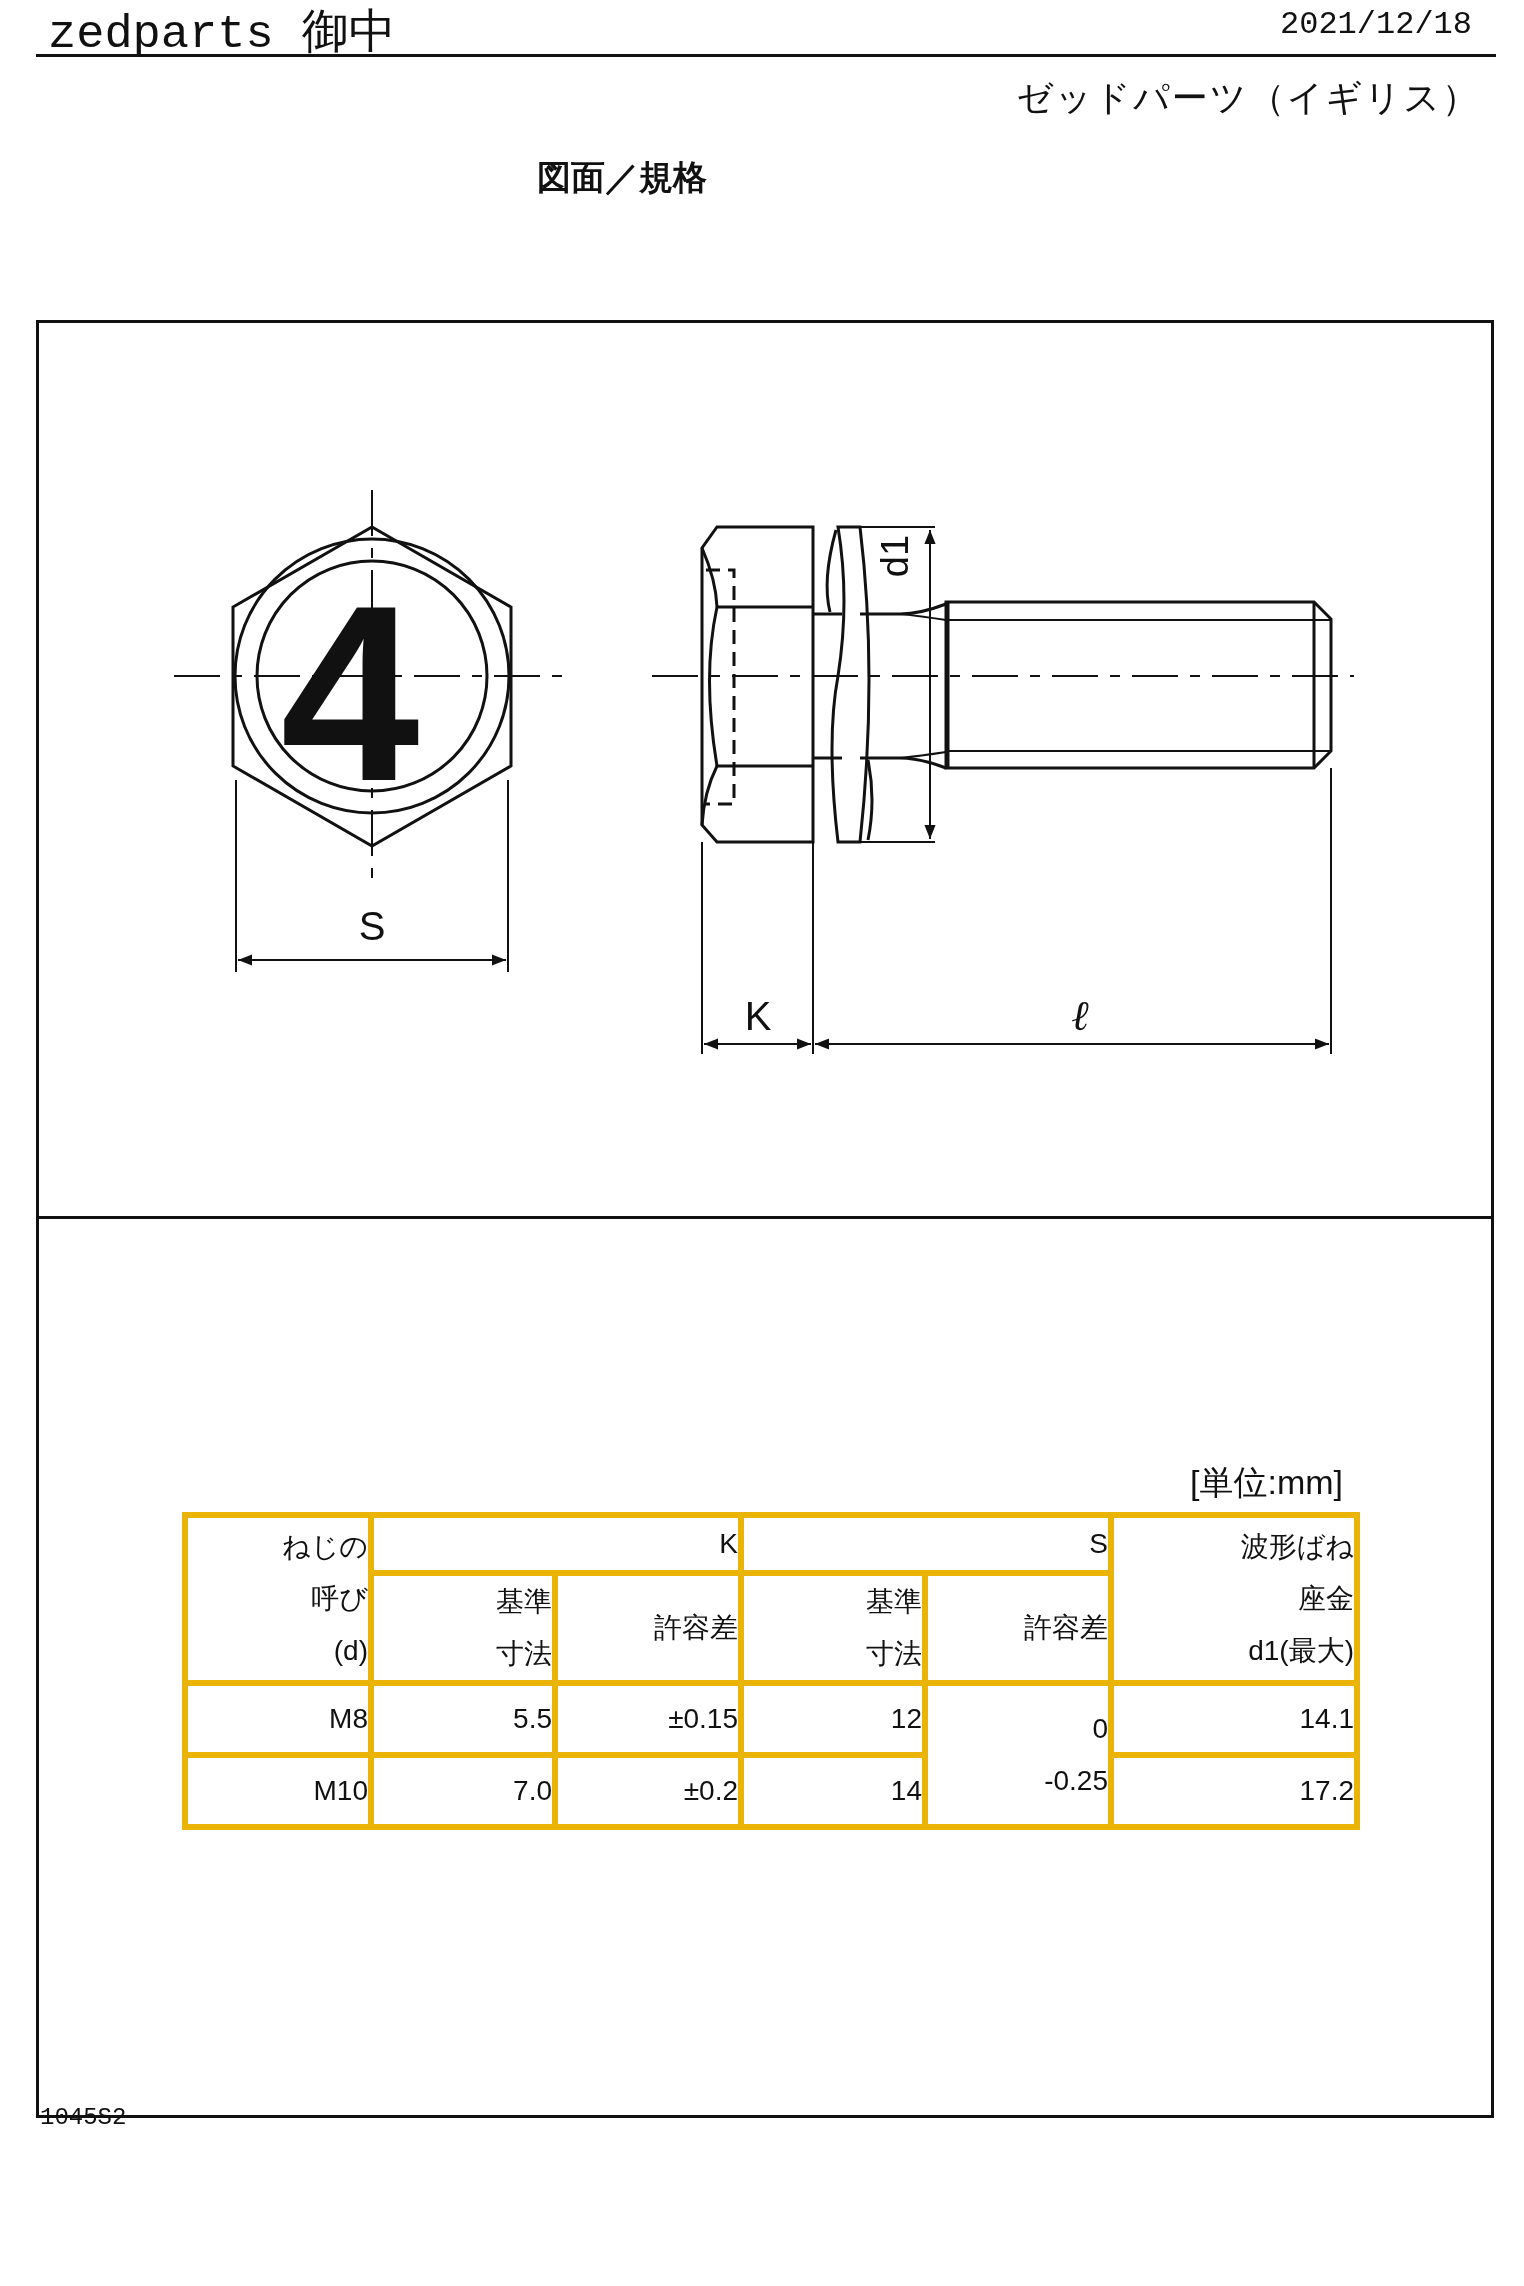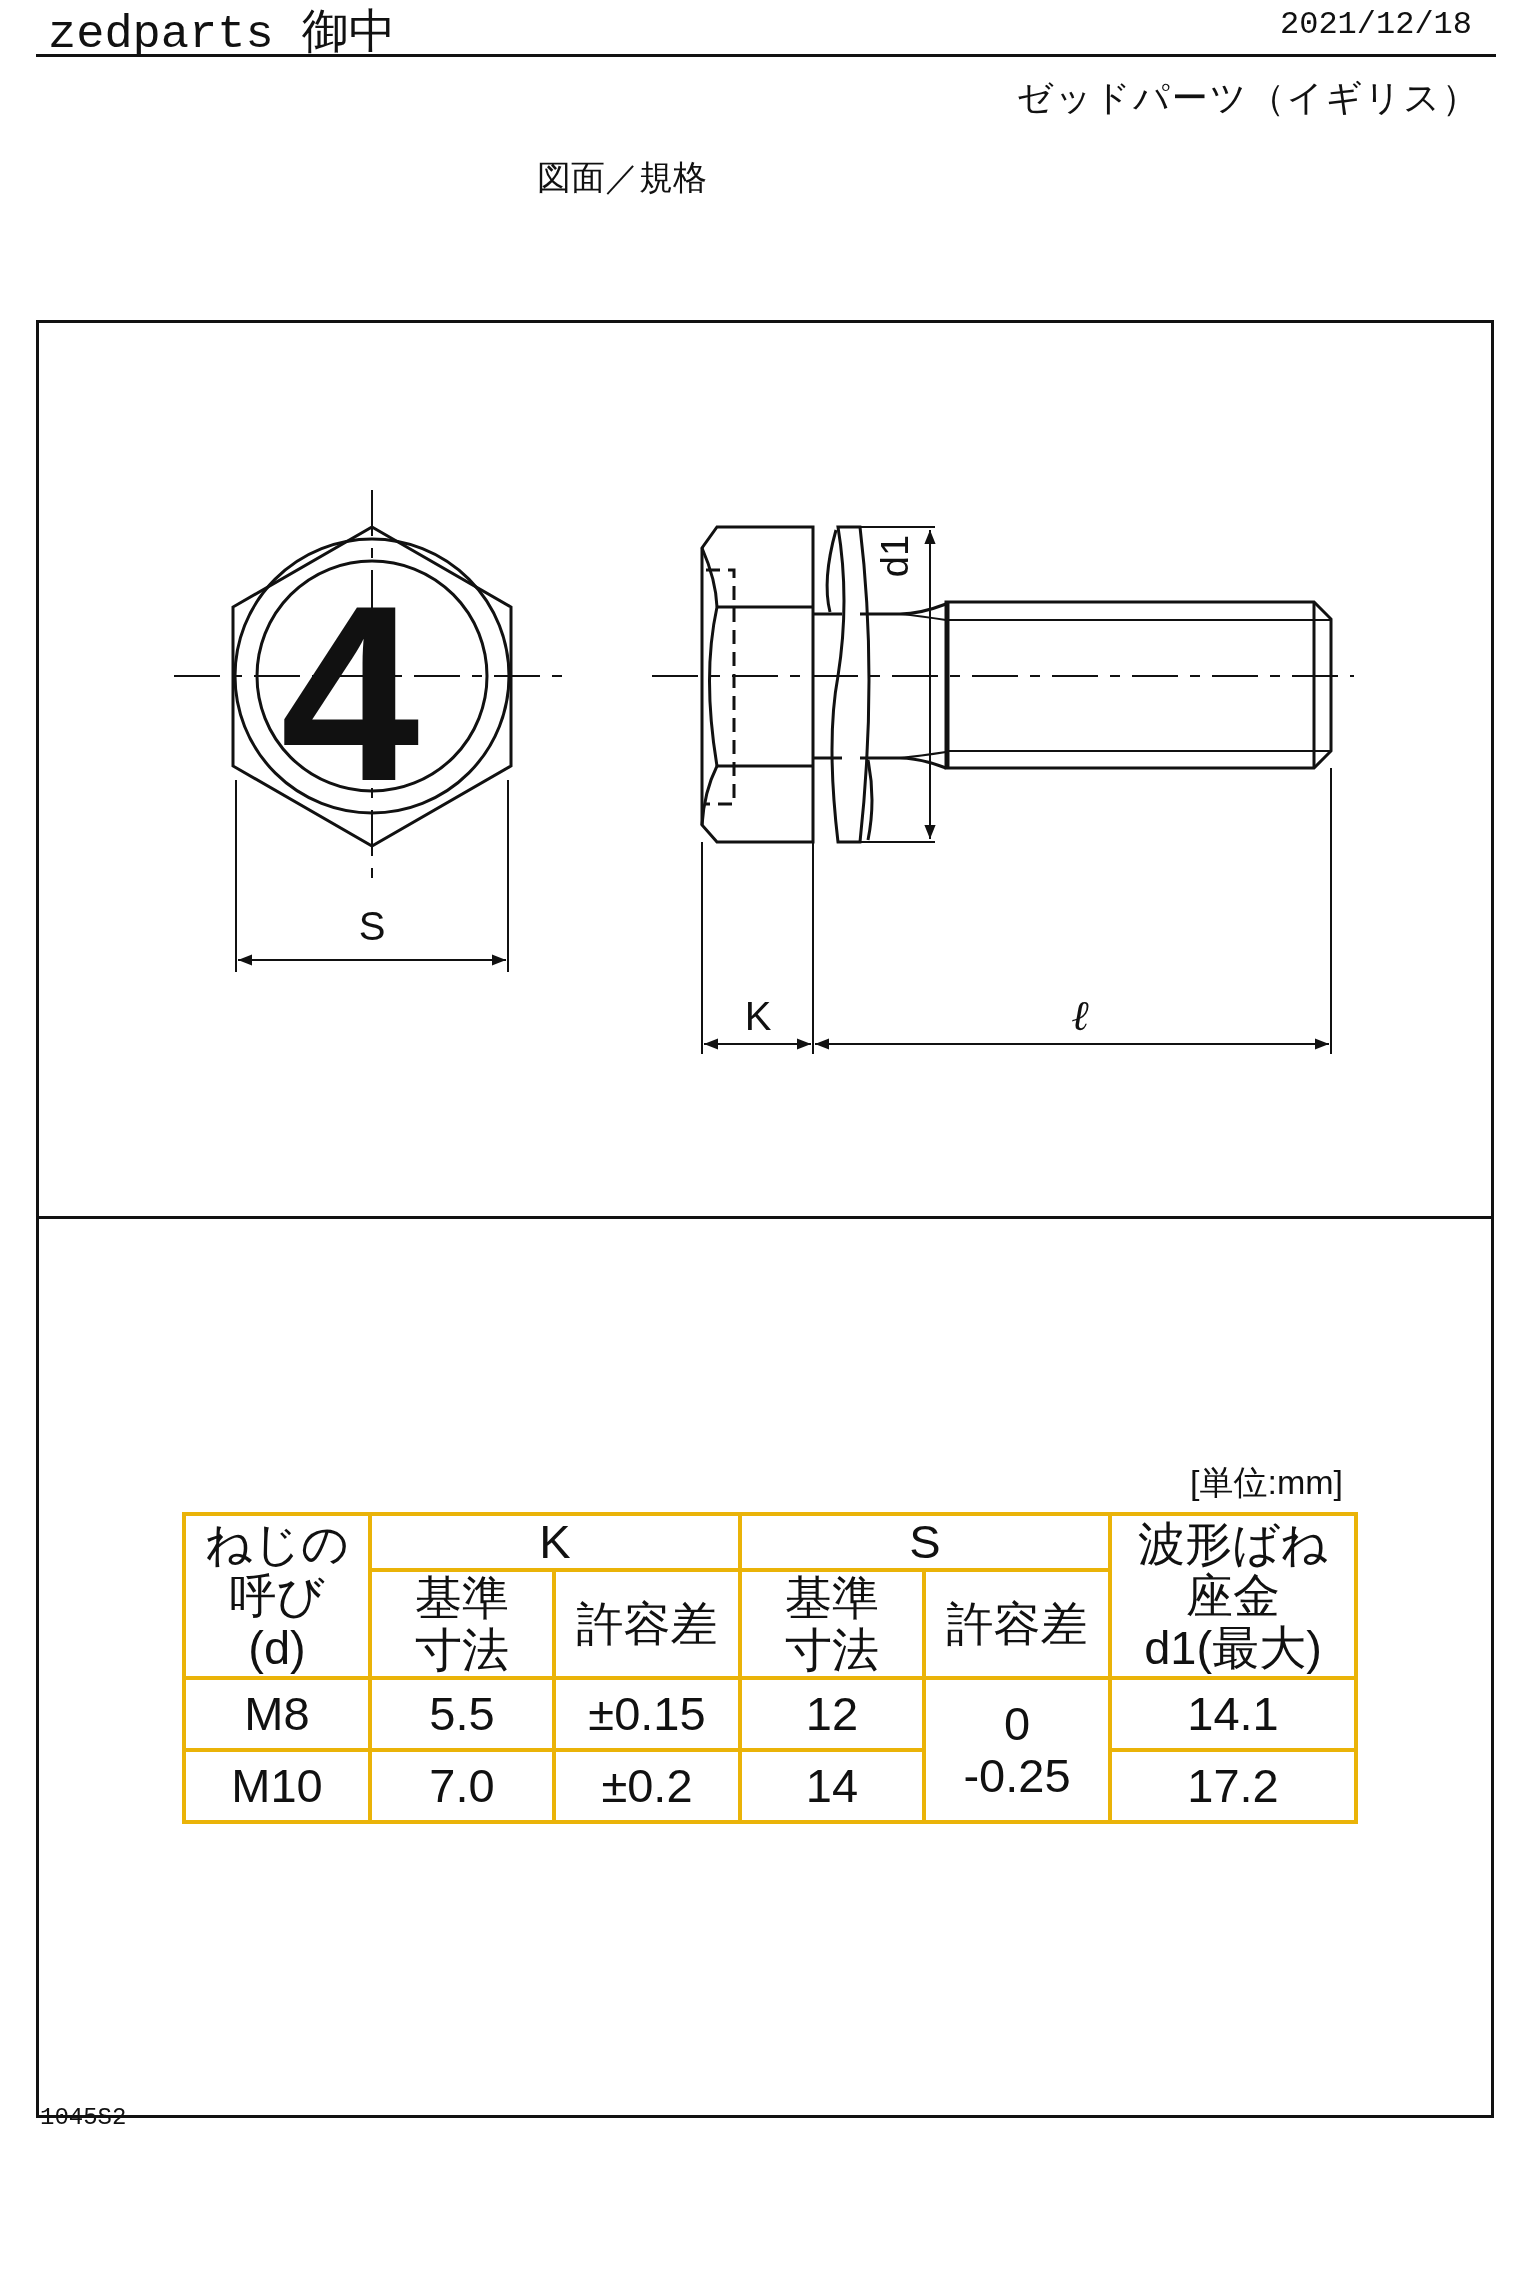--- a/index.html
+++ b/index.html
@@ -4,28 +4,28 @@
 <style>
   html, body { margin:0; padding:0; background:#ffffff; }
   body { width:1524px; height:2286px; position:relative; overflow:hidden;
          font-family:"Liberation Sans", "DejaVu Sans", sans-serif; color:#111; }
   .mono { font-family:"Liberation Mono", "DejaVu Sans Mono", monospace; }
   .abs { position:absolute; }
   #hdr-left { left:48px; top:0px; font-size:47px; letter-spacing:0px; }
   #hdr-date { right:52px; top:6px; font-size:32px; }
   #hdr-rule { left:36px; top:54px; width:1460px; height:3px; background:#111; }
   #vendor { right:44px; top:74px; font-size:36px; letter-spacing:2px; }
-  #doc-title { left:0; width:1244px; top:158px; text-align:center; font-size:34px; line-height:44px; }
+  #doc-title { left:0; width:1244px; top:158px; text-align:center; font-size:34px; line-height:44px;font-weight:bold; }
   #frame { left:36px; top:320px; width:1452px; height:1792px; border:3px solid #111; box-sizing:content-box; }
   #frame-divider { left:36px; top:1216px; width:1458px; height:3px; background:#111; }
   #drawing { left:0; top:0; }
   #unit-label { left:1190px; top:1460px; font-size:34px; }
   #spec-table { left:182px; top:1512px; border-collapse:collapse; border:4px solid #111; }
-  #spec-table td { border:4px solid #eab308; text-align:center; vertical-align:middle;
-                   font-size:47px; line-height:52px; padding:0; }
+  #spec-table td { border:6px solid #eab308; text-align:right; vertical-align:middle;
+                   font-size:28px; line-height:52px; padding:0; }
   #spec-table .hdr-top { height:56px; }
   #spec-table .hdr-sub { height:104px; }
   #spec-table .row { height:72px; }
   #footer-code { left:40px; top:2104px; font-size:24px; }
 </style>
 </head>
 <body>
 
 <div id="hdr-left" class="abs mono">zedparts 御中</div>
 <div id="hdr-date" class="abs mono">2021/12/18</div>

